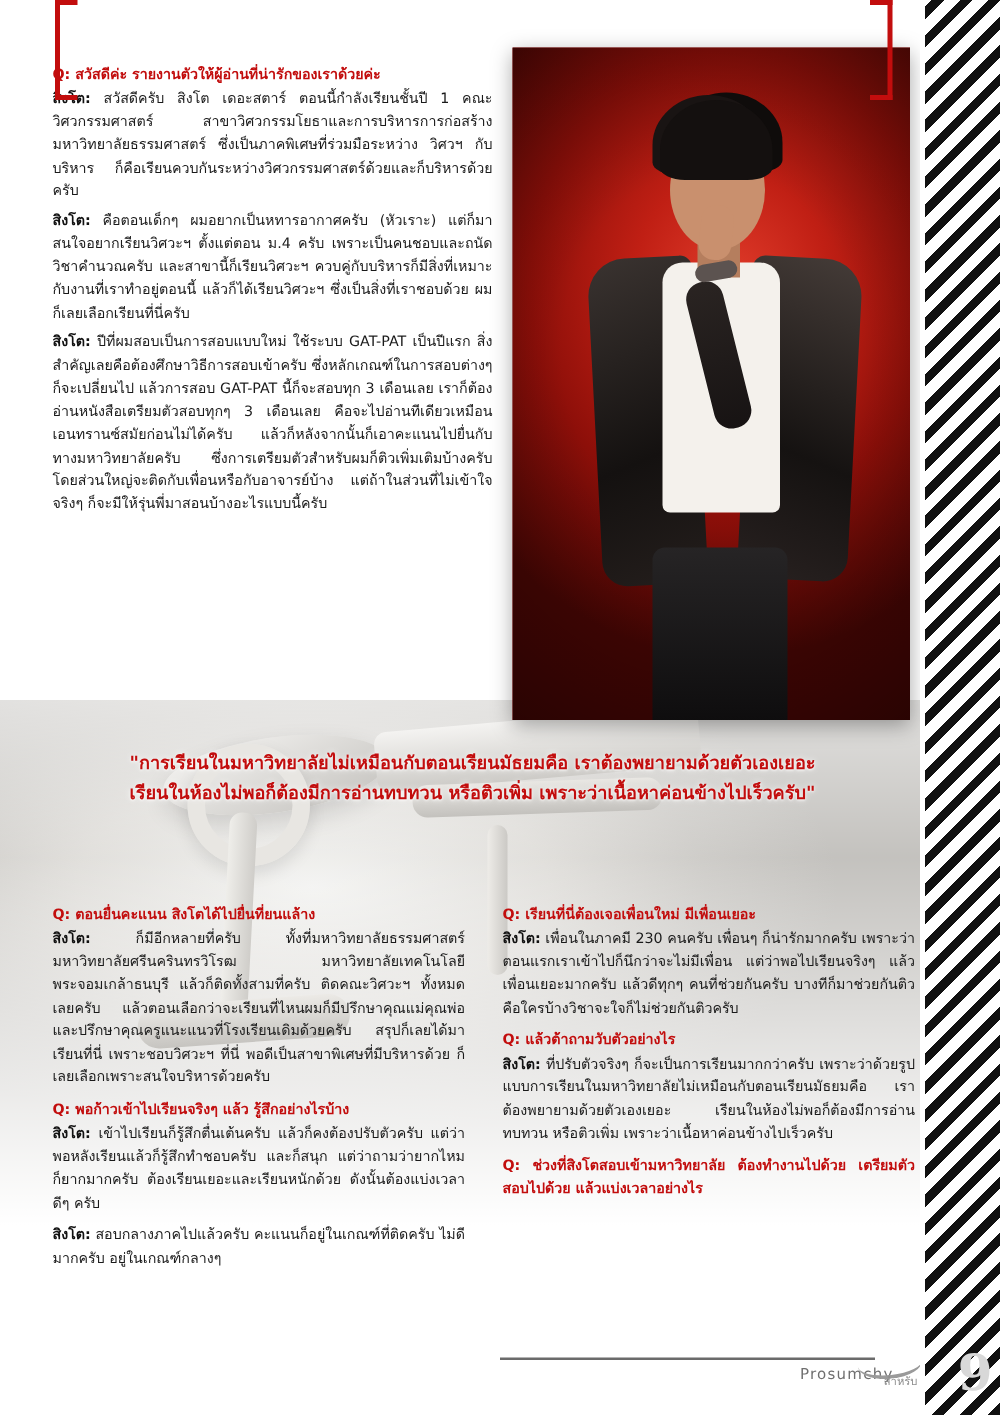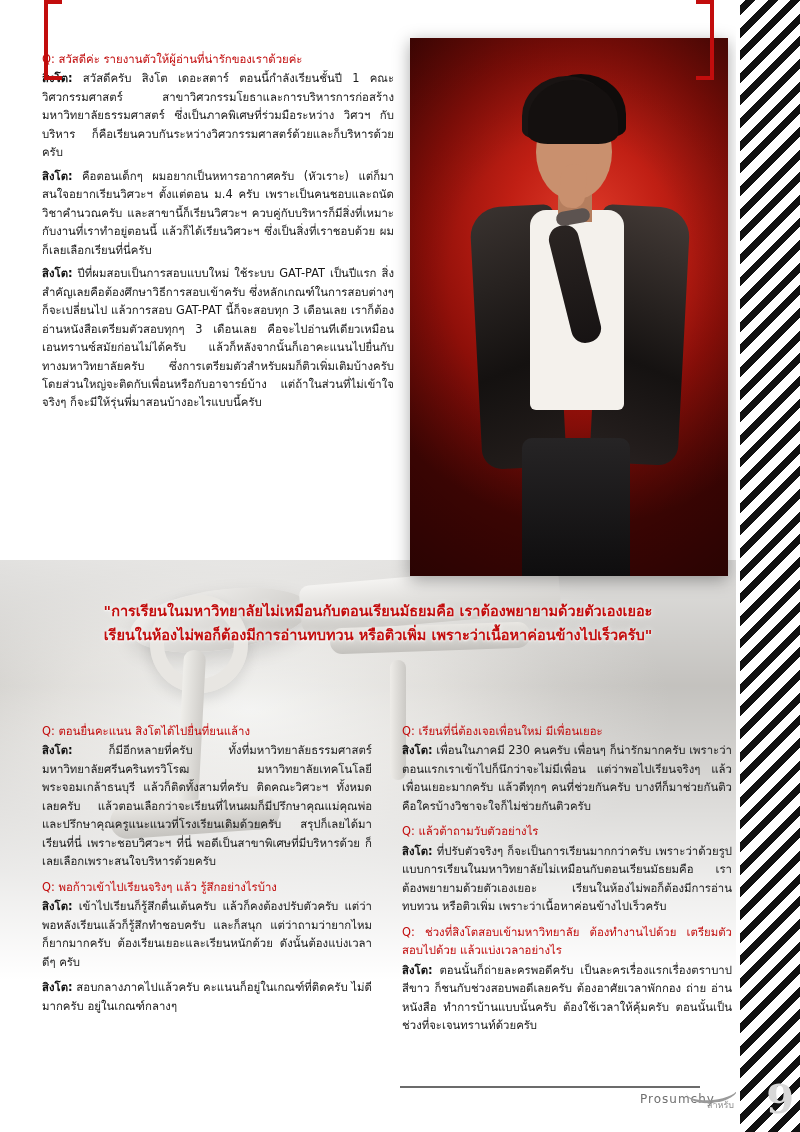--- a/index.html
+++ b/index.html
@@ -251,21 +251,21 @@
     top: 722px;
     width: 330px;
   }
   .col-bottom-right {
     left: 402px;
     top: 722px;
     width: 330px;
   }
   .q {
     color: #c20d0d;
-    font-weight: normal;
+    font-weight: bold;
     margin: 0 0 1px 0;
   }
   .a {
     margin: 0 0 7px 0;
   }
   .a .speaker {
     font-weight: bold;
     color: #111111;
   }
   .col-top-left .q { margin-top: 2px; }
@@ -376,21 +376,20 @@
   </div>
 
   <div class="col col-bottom-right">
     <p class="q">Q: เรียนที่นี่ต้องเจอเพื่อนใหม่ มีเพื่อนเยอะ</p>
     <p class="a"><span class="speaker">สิงโต:</span><span> เพื่อนในภาคมี 230 คนครับ เพื่อนๆ ก็น่ารักมากครับ เพราะว่าตอนแรกเราเข้าไปก็นึกว่าจะไม่มีเพื่อน แต่ว่าพอไปเรียนจริงๆ แล้ว เพื่อนเยอะมากครับ แล้วดีทุกๆ คนที่ช่วยกันครับ บางทีก็มาช่วยกันติวคือใครบ้างวิชาจะใจก็ไม่ช่วยกันติวครับ</span></p>
 
     <p class="q">Q: แล้วต้าถามวับตัวอย่างไร</p>
     <p class="a"><span class="speaker">สิงโต:</span><span> ที่ปรับตัวจริงๆ ก็จะเป็นการเรียนมากกว่าครับ เพราะว่าด้วยรูปแบบการเรียนในมหาวิทยาลัยไม่เหมือนกับตอนเรียนมัธยมคือ เราต้องพยายามด้วยตัวเองเยอะ เรียนในห้องไม่พอก็ต้องมีการอ่านทบทวน หรือติวเพิ่ม เพราะว่าเนื้อหาค่อนข้างไปเร็วครับ</span></p>
 
     <p class="q">Q: ช่วงที่สิงโตสอบเข้ามหาวิทยาลัย ต้องทำงานไปด้วย เตรียมตัวสอบไปด้วย แล้วแบ่งเวลาอย่างไร</p>
-    <p class="a"><span class="speaker">สิงโต:</span><span> ตอนนั้นก็ถ่ายละครพอดีครับ เป็นละครเรื่องแรกเรื่องตราบาปสีขาว ก็ชนกับช่วงสอบพอดีเลยครับ ต้องอาศัยเวลาพักกอง ถ่าย อ่านหนังสือ ทำการบ้านแบบนั้นครับ ต้องใช้เวลาให้คุ้มครับ ตอนนั้นเป็นช่วงที่จะเจนทรานท์ด้วยครับ</span></p>
   </div>
 
   <div class="footer-rule"></div>
   <div class="footer-brand">Prosumchy</div>
   <div class="footer-swoosh"></div>
 </div>
 
 <div class="stripe-band"></div>
 <div class="stripe-band-inner-edge"></div>
 <div class="footer-thai">สำหรับ</div>

